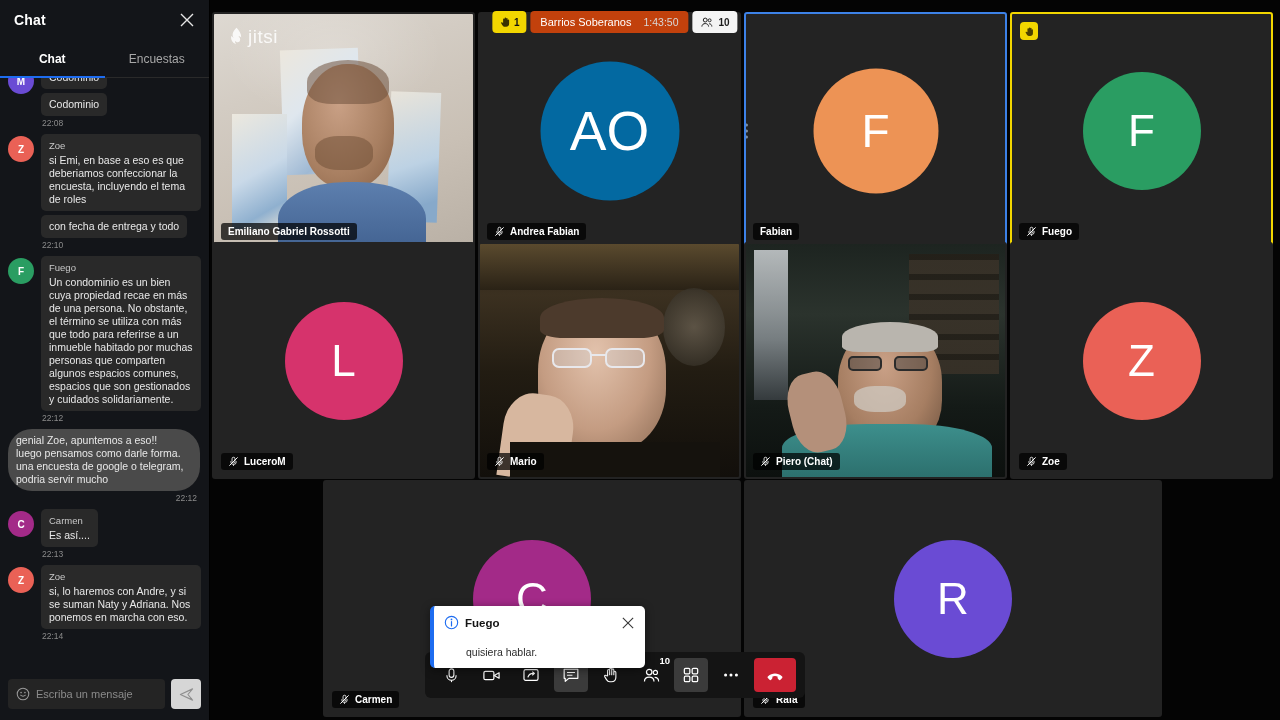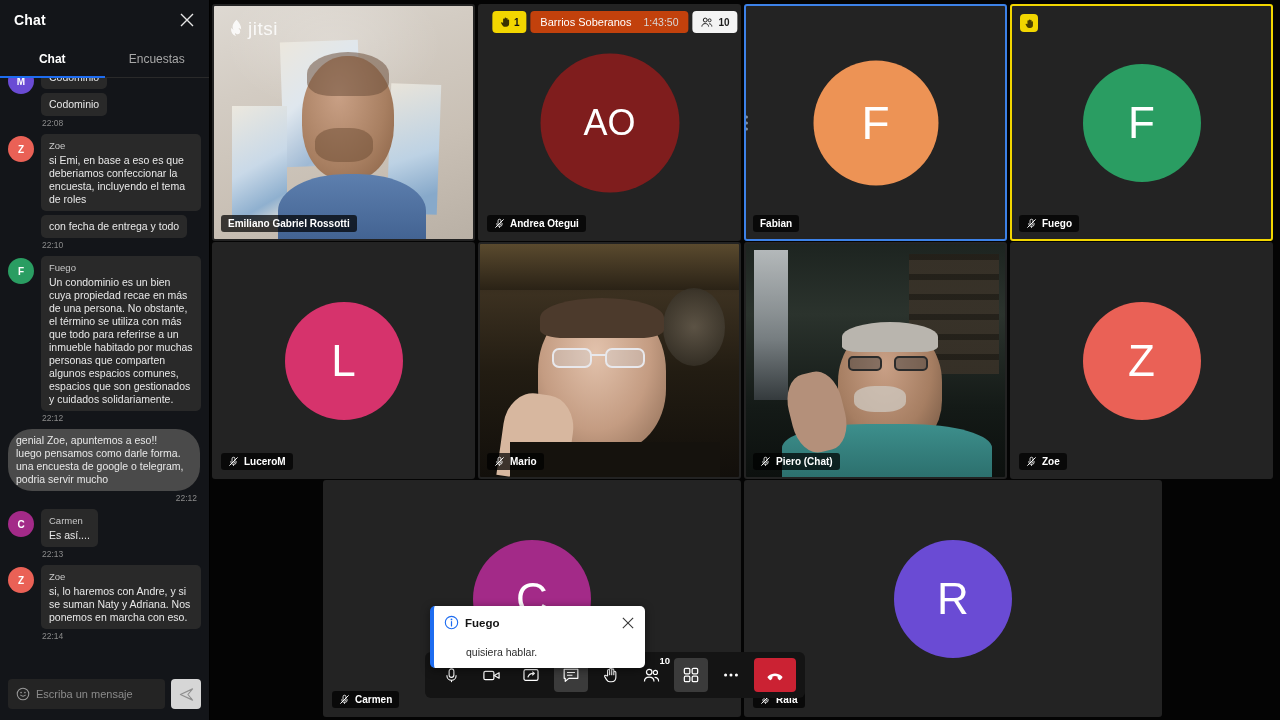--- a/index.html
+++ b/index.html
@@ -304,21 +304,21 @@
         <svg width="13" height="13" viewBox="0 0 16 16">
           <circle cx="6" cy="5" r="2.4" fill="none" stroke="#1b1b1b" stroke-width="1.2"></circle>
           <path d="M1.9 13c0-2.3 1.9-3.7 4.1-3.7S10.1 10.7 10.1 13" fill="none" stroke="#1b1b1b" stroke-width="1.2"></path>
           <circle cx="11.4" cy="5.3" r="1.8" fill="none" stroke="#1b1b1b" stroke-width="1.1"></circle>
           <path d="M10.7 9.5c2 0 3.4 1.3 3.4 3.5" fill="none" stroke="#1b1b1b" stroke-width="1.1"></path>
         </svg>
         <span>10</span>
       </div>
     </div>
 
-    <div class="tile-row" style="position:absolute; left:2px; top:4px;">
+    <div class="tile-row" style="position:absolute; left:2px; top:12px;">
 
       <div class="tile" style="width:263px;height:237px;">
         <div class="videoimg" style="background:
                radial-gradient(ellipse 60% 42% at 46% 16%, rgba(255,255,255,.22), transparent 70%),
                linear-gradient(160deg,#ded9d2 0%, #d3ccc3 30%, #c9c0b5 65%, #b9b0a5 100%);">
 
           <div style="position:absolute;left:68px;top:35px;width:78px;height:125px;background:linear-gradient(140deg,#ece7dd,#dfe7ee 40%,#9fb9d4 75%,#e6e2d8);transform:rotate(-2deg);"></div>
           <div style="position:absolute;left:18px;top:100px;width:55px;height:115px;background:linear-gradient(150deg,#ece8de,#c9d9e8 50%,#8fb0cf 80%,#e8e3d9);"></div>
           <div style="position:absolute;left:175px;top:78px;width:50px;height:130px;background:linear-gradient(160deg,#e9e4da,#bdd2e4 55%,#87a9ca 85%);transform:rotate(2deg);"></div>
 
@@ -333,29 +333,29 @@
             <path d="M10 1 C6 5 4 9 6.5 13 C5 12 4 10.5 4 10.5 C2.5 14 4.6 19 9.6 20.6 C8.4 19.4 8 18 8.4 16.6 C9.6 18.6 12.2 19 13.6 17.4 C15.4 15.4 14 12.4 12.2 11.2 C13.8 11 15 11.8 15.6 12.8 C16 9 13.4 4.4 10 1 Z" fill="#fff"></path>
           </svg>
           <span class="wordmark">jitsi</span>
         </div>
         <div class="namebar">
           <span>Emiliano Gabriel Rossotti</span>
         </div>
       </div>
 
       <div class="tile" style="width:263px;height:237px;background:#232323;">
-        <div class="avatar-lg" style="width:139px;height:139px;background:#7f1d1d;font-size:36px;">AO</div>
-        <div class="namebar">
-          <svg width="11" height="11" viewBox="0 0 16 16">
-            <path d="M8 1.8a2.1 2.1 0 0 1 2.1 2.1v4.2A2.1 2.1 0 0 1 8 10.2 2.1 2.1 0 0 1 5.9 8.1V3.9A2.1 2.1 0 0 1 8 1.8z" fill="none" stroke="#fff" stroke-width="1.2"></path>
-            <path d="M4 7.6v.8a4 4 0 0 0 8 0v-.8" fill="none" stroke="#fff" stroke-width="1.2"></path>
-            <path d="M8 12.4v2" stroke="#fff" stroke-width="1.2"></path>
-            <path d="M2 14 L14 2" stroke="#fff" stroke-width="1.4"></path>
-          </svg>
-          <span>Andrea Otegui</span>
+        <div class="avatar-lg" style="width:139px;height:139px;background:#0369a1;font-size:55px;">AO</div>
+        <div class="namebar">
+          <svg width="11" height="11" viewBox="0 0 16 16">
+            <path d="M8 1.8a2.1 2.1 0 0 1 2.1 2.1v4.2A2.1 2.1 0 0 1 8 10.2 2.1 2.1 0 0 1 5.9 8.1V3.9A2.1 2.1 0 0 1 8 1.8z" fill="none" stroke="#fff" stroke-width="1.2"></path>
+            <path d="M4 7.6v.8a4 4 0 0 0 8 0v-.8" fill="none" stroke="#fff" stroke-width="1.2"></path>
+            <path d="M8 12.4v2" stroke="#fff" stroke-width="1.2"></path>
+            <path d="M2 14 L14 2" stroke="#fff" stroke-width="1.4"></path>
+          </svg>
+          <span>Andrea Fabian</span>
         </div>
       </div>
 
       <div class="tile selected" style="width:263px;height:237px;background:#232323;">
         <div style="position:absolute;left:-1px;top:50%;transform:translateY(-50%);display:flex;flex-direction:column;gap:3px;">
           <span style="width:3px;height:3px;background:#7e8ea0;border-radius:50%;display:block;"></span>
           <span style="width:3px;height:3px;background:#7e8ea0;border-radius:50%;display:block;"></span>
           <span style="width:3px;height:3px;background:#7e8ea0;border-radius:50%;display:block;"></span>
         </div>
         <div class="avatar-lg" style="width:125px;height:125px;background:#ED9355;font-size:46px;">F</div>

